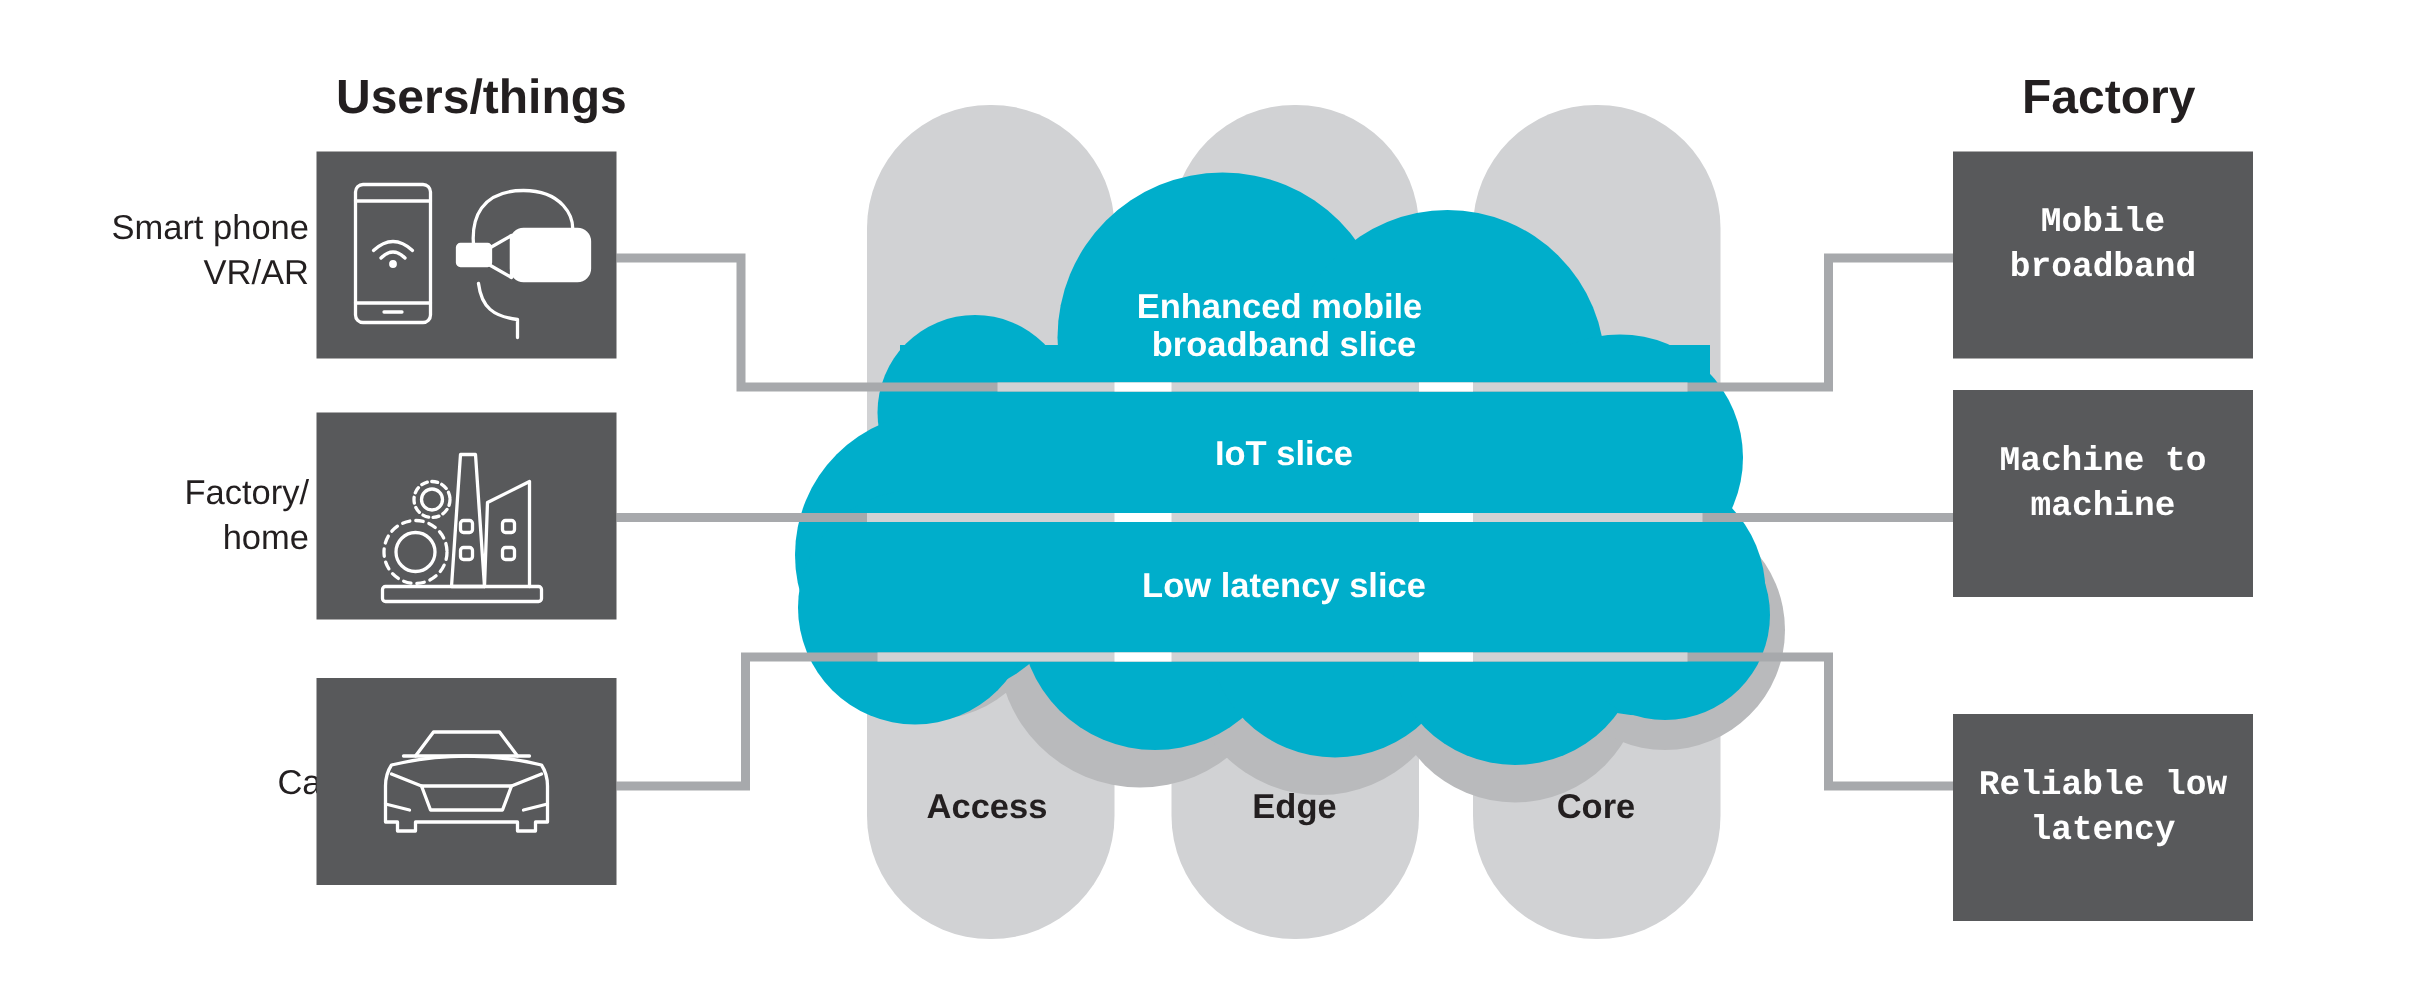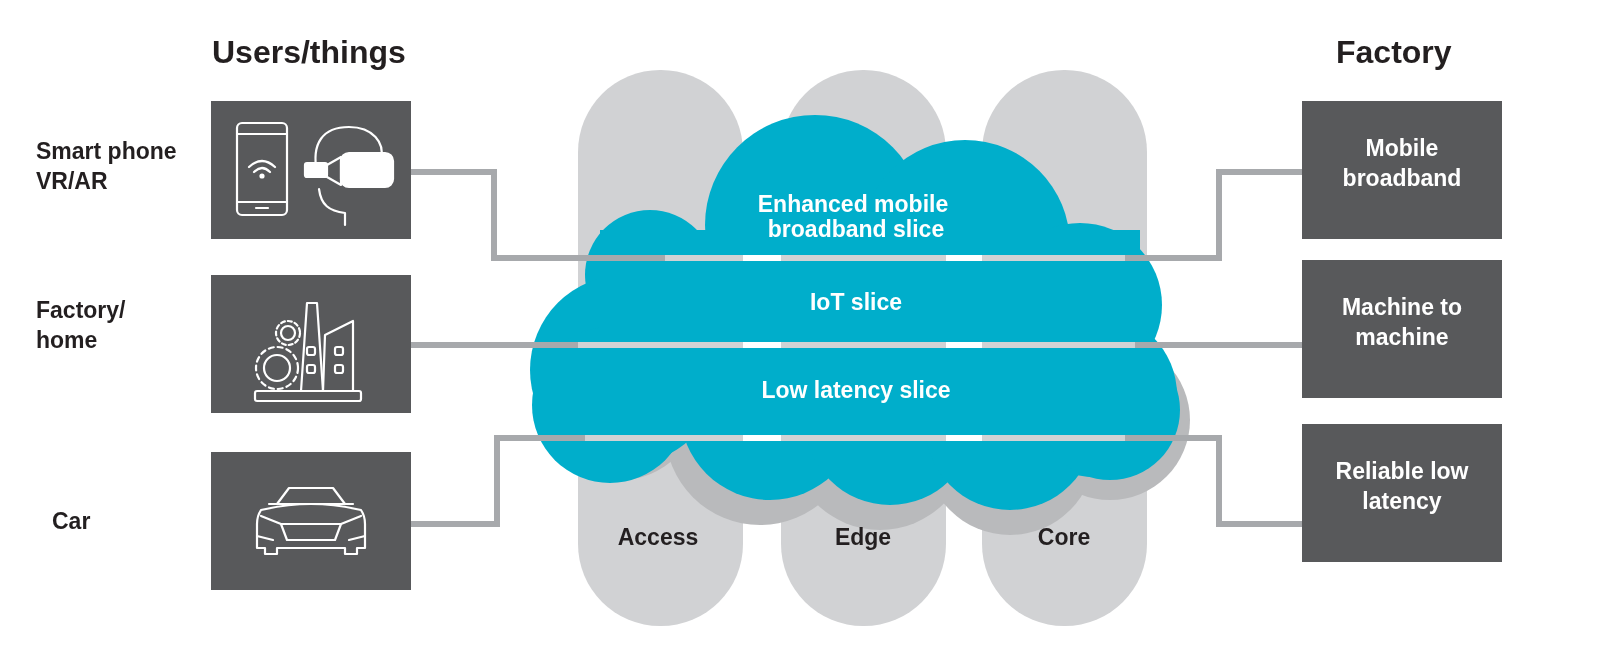--- a/index.html
+++ b/index.html
@@ -1,26 +1,26 @@
 <!DOCTYPE html>
 <html><head>
 <meta charset="utf-8">
 <style>
   html, body { margin:0; padding:0; background:#ffffff; }
   body { width:1606px; height:657px; position:relative; overflow:hidden;
          font-family:"Liberation Sans", sans-serif; }
-  .heading { position:absolute; font-weight:bold; font-size:32px; color:#231f20; margin:4px; }
-  .left-label { position:absolute; width:170px; text-align:left; font-weight:bold;
+  .heading { position:absolute; font-weight:bold; font-size:32px; color:#231f20; margin:16px; }
+  .left-label { position:absolute; width:170px; text-align:right; font-weight:normal;
                 font-size:23px; line-height:30px; color:#231f20; white-space:pre-line; }
   .user-box { position:absolute; left:211px; width:200px; height:138px; background:#58595b; }
   .user-box svg { position:absolute; left:0; top:0; width:200px; height:138px; }
   .service-box { position:absolute; left:1302px; width:200px; height:138px; background:#58595b;
                  color:#fff; font-weight:bold; font-size:23px; line-height:30px;
                  display:flex; align-items:center; justify-content:center; text-align:center;
-                 white-space:pre-line; box-sizing:border-box; padding-bottom:14px; }
+                 white-space:pre-line; box-sizing:border-box; padding-bottom:14px;font-family:Liberation Mono, monospace; }
   #diagram { position:absolute; left:0; top:0; width:1606px; height:657px; }
   .slice-label { font-family:"Liberation Sans", sans-serif; font-weight:bold; font-size:23px; fill:#ffffff; }
   .domain-label { font-family:"Liberation Sans", sans-serif; font-weight:bold; font-size:23px; fill:#231f20; }
 </style>
 </head>
 <body>
 
 <svg id="diagram" viewBox="0 0 1606 657">
 
   <g>
@@ -83,21 +83,21 @@
   <text class="domain-label" x="658" y="545" text-anchor="middle">Access</text>
   <text class="domain-label" x="863" y="545" text-anchor="middle">Edge</text>
   <text class="domain-label" x="1064" y="545" text-anchor="middle">Core</text>
 </svg>
 
 <h2 class="heading" style="left:208px; top:30px;">Users/things</h2>
 <h2 class="heading" style="left:1332px; top:30px;">Factory</h2>
 
 <div class="left-label" style="left:36px; top:136px;">Smart phone
 VR/AR</div>
-<div class="left-label" style="left:36px; top:295px;">Factory/
+<div class="left-label" style="left:36px; top:313px;">Factory/
 home</div>
 <div class="left-label" style="left:52px; top:506px;">Car</div>
 
 <div class="user-box" style="top:101px;">
   <svg viewBox="0 0 200 138" fill="none" stroke="#ffffff" stroke-width="2.2" stroke-linecap="round" stroke-linejoin="round">
     <rect x="26" y="22" width="50" height="92" rx="5"></rect>
     <line x1="26" y1="33" x2="76" y2="33"></line>
     <line x1="26" y1="101" x2="76" y2="101"></line>
     <line x1="45" y1="107" x2="57" y2="107"></line>
     <path d="M38 66 Q51 54 64 66"></path>
@@ -134,14 +134,14 @@
     <path d="M70 72 L130 72 L124 88 L76 88 Z"></path>
     <line x1="46" y1="84" x2="62" y2="88"></line>
     <line x1="154" y1="84" x2="138" y2="88"></line>
   </svg>
 </div>
 
 <div class="service-box" style="top:101px;">Mobile
 broadband</div>
 <div class="service-box" style="top:260px;">Machine to
 machine</div>
-<div class="service-box" style="top:424px; padding-bottom:16px; padding-top:2px;">Reliable low
+<div class="service-box" style="top:476px; padding-bottom:16px; padding-top:2px;">Reliable low
 latency</div>
 
 </body></html>

